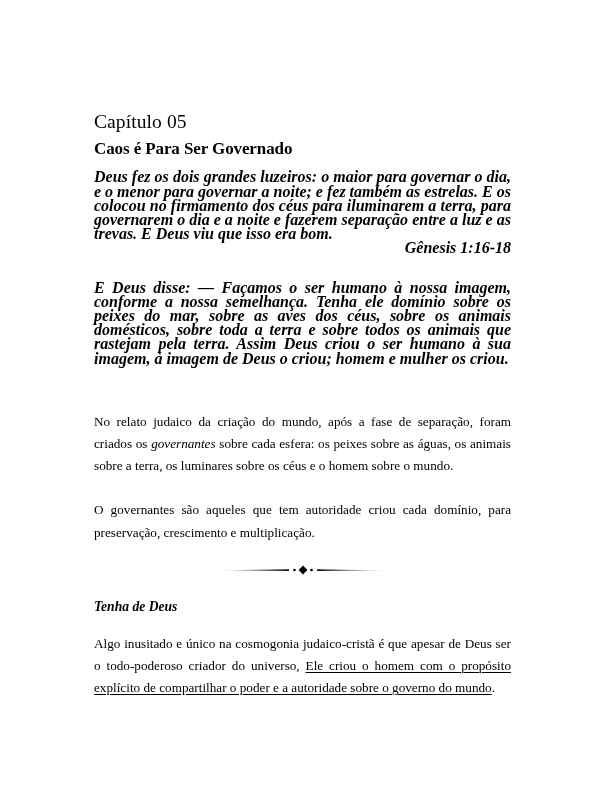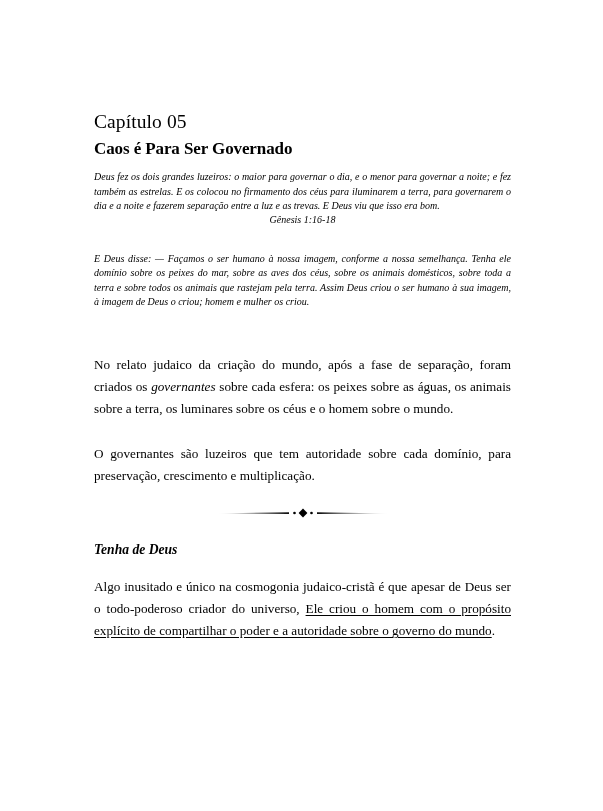--- a/index.html
+++ b/index.html
@@ -46,29 +46,30 @@
     font-family: "Liberation Serif", "DejaVu Serif", serif;
     font-size: 17px;
     font-weight: 700;
     line-height: 1.18;
     letter-spacing: -0.1px;
     margin: 0 0 11px 0;
   }
 
   
   .epigraph {
-    font-size: 10px;
+    font-size: 16px;
     font-style: italic;
     line-height: 14.2px;
     text-align: justify;
     margin: 0;
+    font-weight: bold;
   }
   .epigraph .cite {
     display: block;
-    text-align: center;
+    text-align: right;
     font-style: italic;
   }
   .epigraph-1 { margin-bottom: 0; }
   .epigraph-gap { height: 25px; }
 
   
   .body-gap { height: 45px; }
   p.body {
     font-size: 13.2px;
     line-height: 22.2px;
@@ -122,21 +123,21 @@
     <div class="epigraph-gap"></div>
 
     <div class="epigraph epigraph-2">
       <span>E Deus disse: — Façamos o ser humano à nossa imagem, conforme a nossa semelhança. Tenha ele domínio sobre os peixes do mar, sobre as aves dos céus, sobre os animais domésticos, sobre toda a terra e sobre todos os animais que rastejam pela terra. Assim Deus criou o ser humano à sua imagem, à imagem de Deus o criou; homem e mulher os criou.</span>
     </div>
 
     <div class="body-gap"></div>
 
     <p class="body"><span>No relato judaico da criação do mundo, após a fase de separação, foram criados os </span><em class="it">governantes</em><span> sobre cada esfera: os peixes sobre as águas, os animais sobre a terra, os luminares sobre os céus e o homem sobre o mundo.</span></p>
 
-    <p class="body tight">O governantes são luzeiros que tem autoridade sobre cada domínio, para preservação, crescimento e multiplicação.</p>
+    <p class="body tight">O governantes são aqueles que tem autoridade criou cada domínio, para preservação, crescimento e multiplicação.</p>
 
     <div class="divider">
       <svg width="176" height="14" viewBox="0 0 176 14" aria-hidden="true">
         <defs>
           <linearGradient id="fadeL" x1="0" y1="0" x2="1" y2="0">
             <stop offset="0%" stop-color="#000000" stop-opacity="0"></stop>
             <stop offset="55%" stop-color="#000000" stop-opacity="0.55"></stop>
             <stop offset="100%" stop-color="#000000" stop-opacity="0.95"></stop>
           </linearGradient>
           <linearGradient id="fadeR" x1="0" y1="0" x2="1" y2="0">

